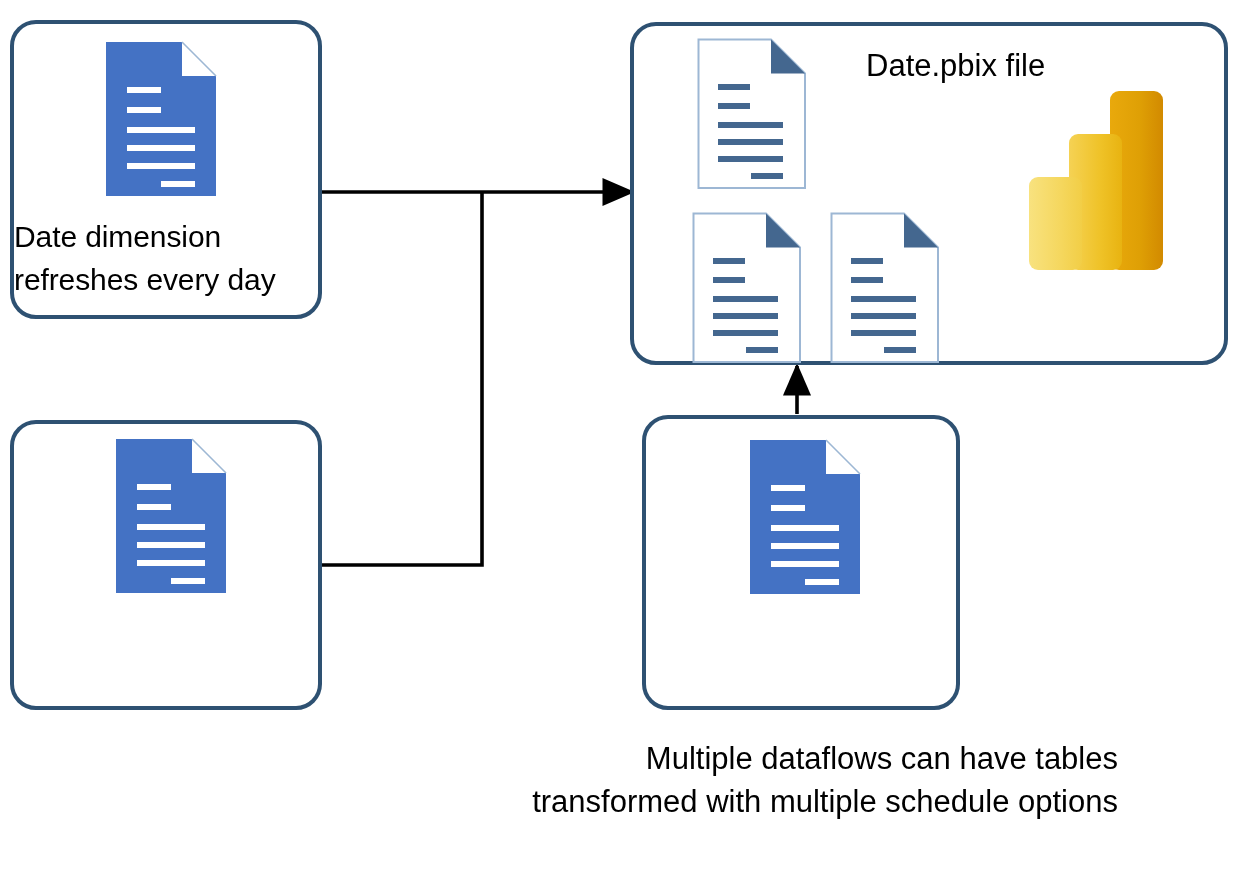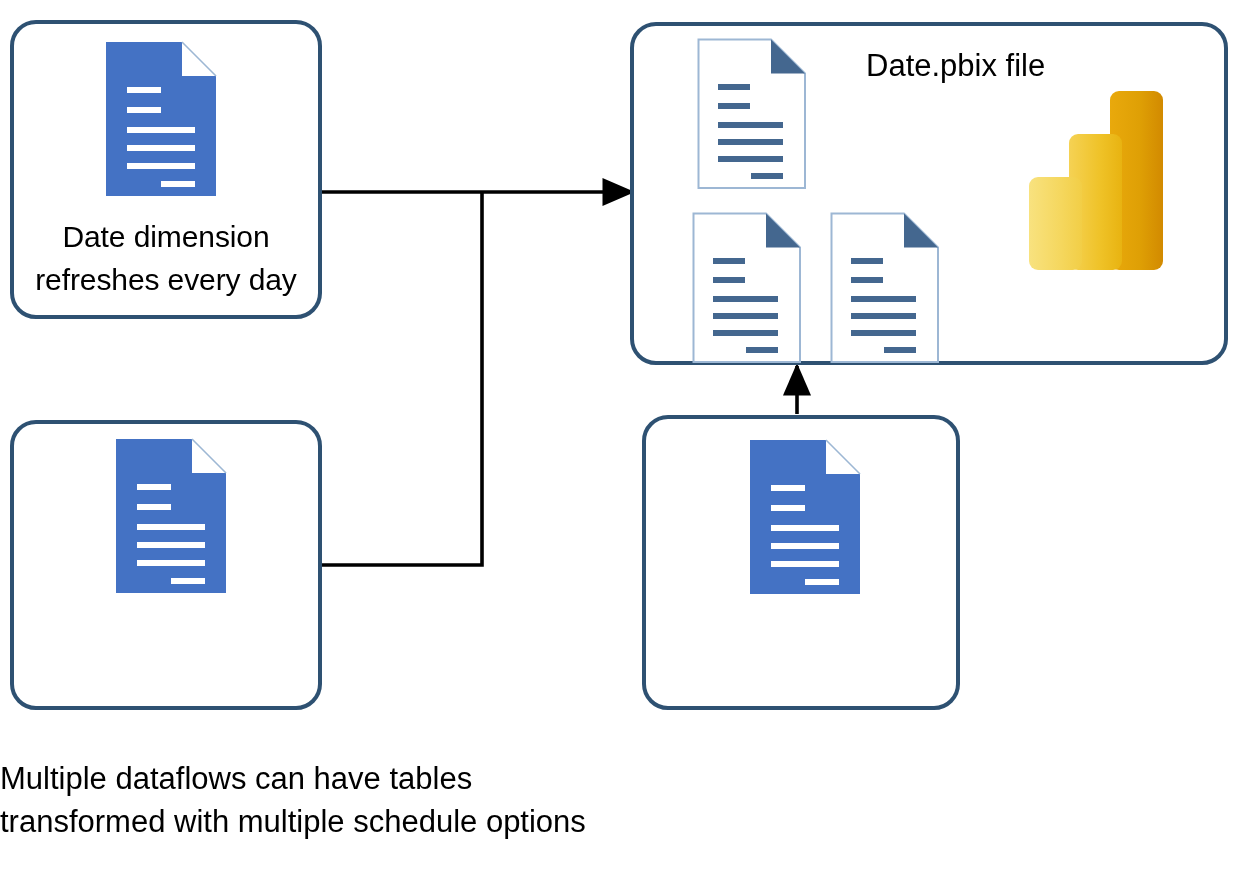--- a/index.html
+++ b/index.html
@@ -30,21 +30,21 @@
   .box-tl { left: 10px;  top: 20px;  width: 312px; height: 299px; }
   .box-bl { left: 10px;  top: 420px; width: 312px; height: 290px; }
   .box-tr { left: 630px; top: 22px;  width: 598px; height: 343px; }
   .box-br { left: 642px; top: 415px; width: 318px; height: 295px; }
 
   
   .box-label {
     position: absolute;
     left: 0;
     width: 100%;
-    text-align: center;
+    text-align: left;
     font-size: 30px;
     line-height: 1.42;
     color: #000000;
     letter-spacing: -0.1px;
     white-space: pre-line;
   }
   .label-tl { top: 192px; }
 
   .pbix-title {
     position: absolute;
@@ -69,23 +69,23 @@
     position: absolute;
     left: 0; top: 0;
     width: 1238px; height: 874px;
     pointer-events: none;
   }
 
   
   .caption {
     position: absolute;
     left: 0;
-    top: 758px;
+    top: 738px;
     width: 1118px;
-    text-align: left;
+    text-align: right;
     font-size: 31px;
     line-height: 1.38;
     color: #000000;
     white-space: pre-line;
   }
 </style>
 </head>
 <body>
 
 <div id="canvas">

